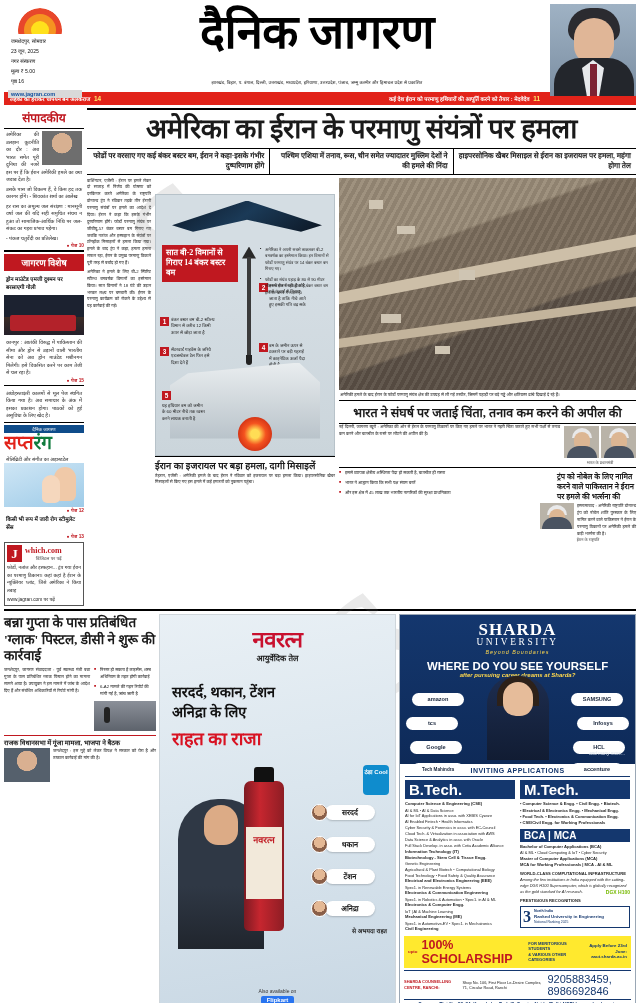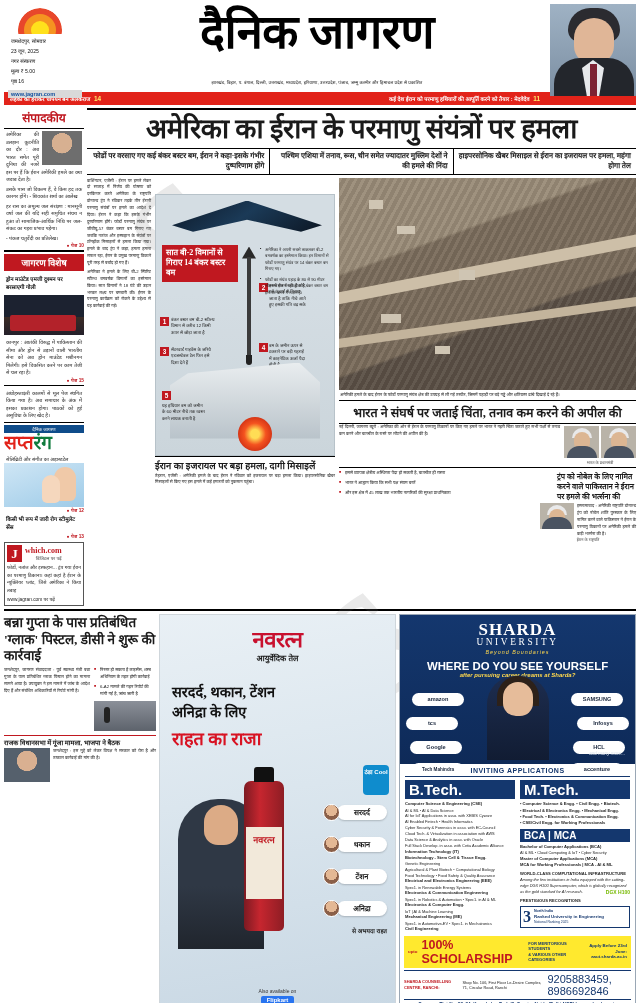--- a/index.html
+++ b/index.html
@@ -191,21 +191,21 @@
   .nav-l2 { font-family:"Liberation Serif", serif; font-weight:bold; font-size:18px; color:#d81222; padding-top:3px; }
   .nav-bottle { position:absolute; left:84px; bottom:76px; width:40px; height:150px;
     background:linear-gradient(90deg,#7d1a22,#c6262f 40%,#8e1d24); border-radius:7px 7px 5px 5px; }
   .nav-bottle .cap { position:absolute; left:10px; top:-14px; width:20px; height:15px; background:#111; border-radius:3px 3px 0 0; }
   .nav-bottle .lbl { position:absolute; left:2px; top:46px; width:36px; height:72px; background:#f2e9da; }
   .nav-bottle .lbl b { display:block; text-align:center; font-family:"Liberation Serif", serif;
     font-size:9px; color:#c01820; padding-top:6px; }
   .nav-man { position:absolute; left:18px; bottom:58px; width:86px; height:150px;
     background:linear-gradient(#2f3845 0 58%, #20252d 100%); border-radius:40px 40px 0 0; }
   .nav-man .head { position:absolute; left:26px; top:6px; width:34px; height:40px; background:#dcab86; border-radius:17px 17px 14px 14px; }
-  .nav-chip { position:absolute; right:8px; width:50px; height:15px; background:#fff; border-radius:8px;
+  .nav-chip { position:absolute; right:20px; width:50px; height:15px; background:#fff; border-radius:8px;
     font-size:7.4px; font-weight:bold; text-align:center; line-height:15px; color:#111;
     font-family:"Liberation Serif", serif; box-shadow:0 1px 2px rgba(0,0,0,.2); }
   .nav-chip .av { position:absolute; left:-14px; top:-1px; width:17px; height:17px; border-radius:50%;
     background:radial-gradient(circle at 50% 38%,#e4b894 0 46%,#8a5f48 47%); border:1.5px solid #fff; }
   .nav-cool { position:absolute; right:6px; top:150px; width:26px; height:30px; background:#0f8ccd;
     border-radius:4px; color:#fff; font-size:6px; font-weight:bold; text-align:center; line-height:1.2; padding-top:4px; }
   .nav-foot { position:absolute; left:0; right:0; bottom:3px; text-align:center; font-size:5px; color:#333; }
   .flipkart { display:inline-block; background:#2874f0; color:#fff; font-size:6px;
     font-weight:bold; padding:1px 6px; border-radius:2px; margin-top:2px; }
 

